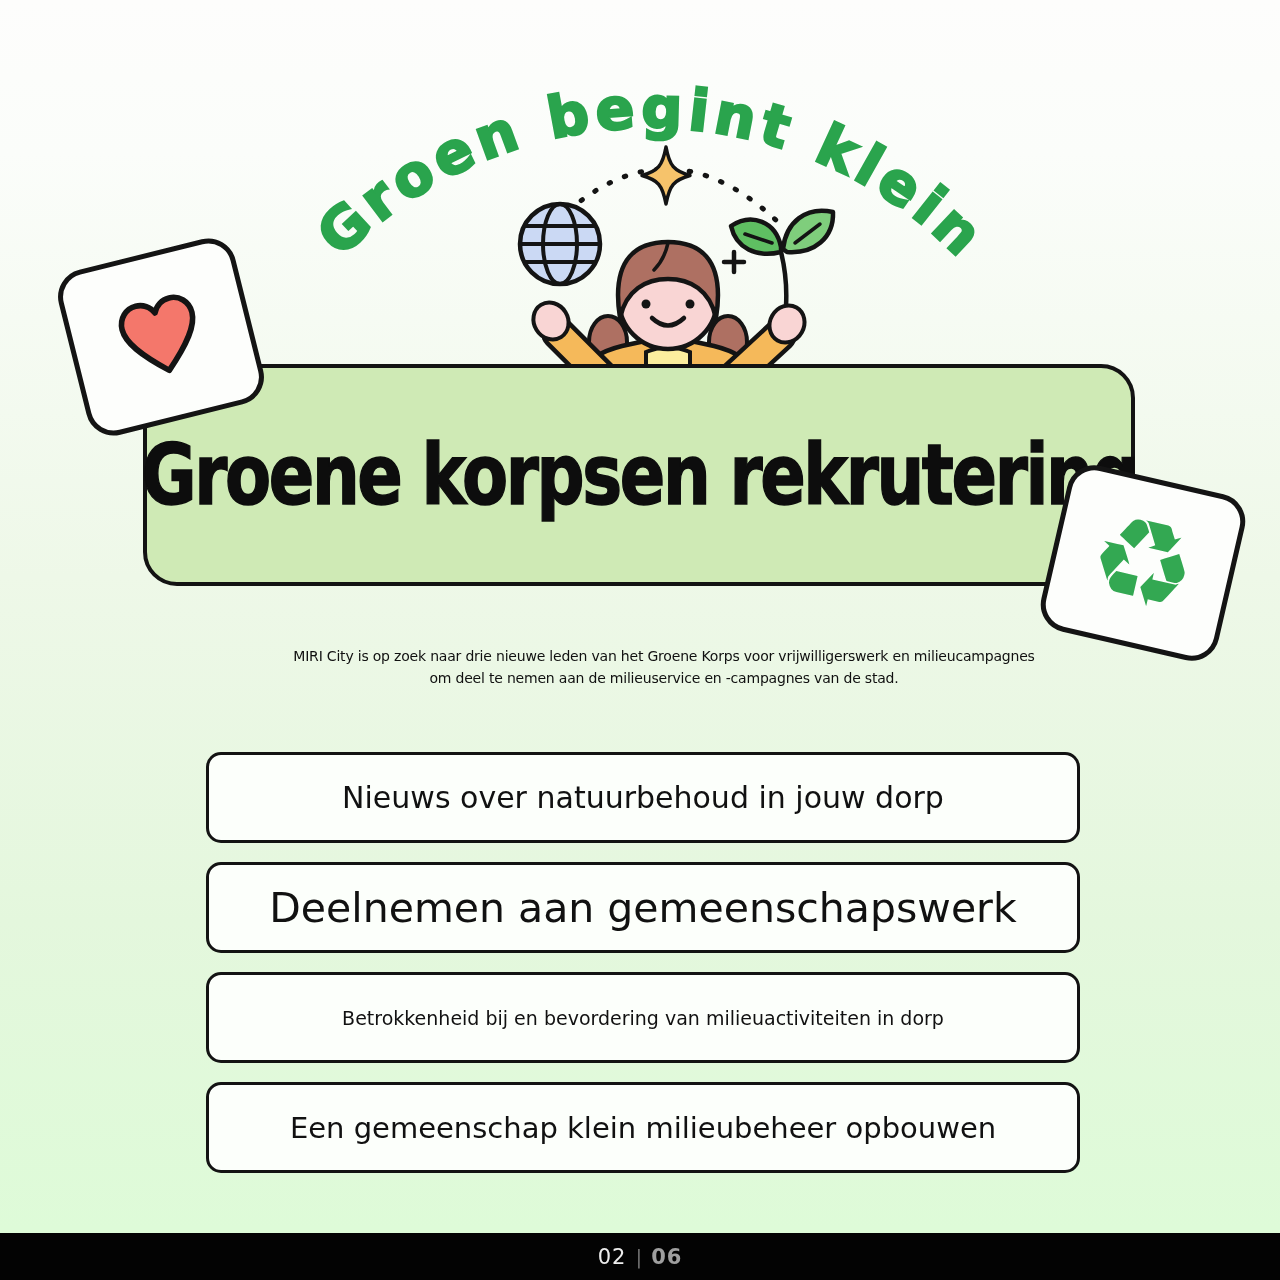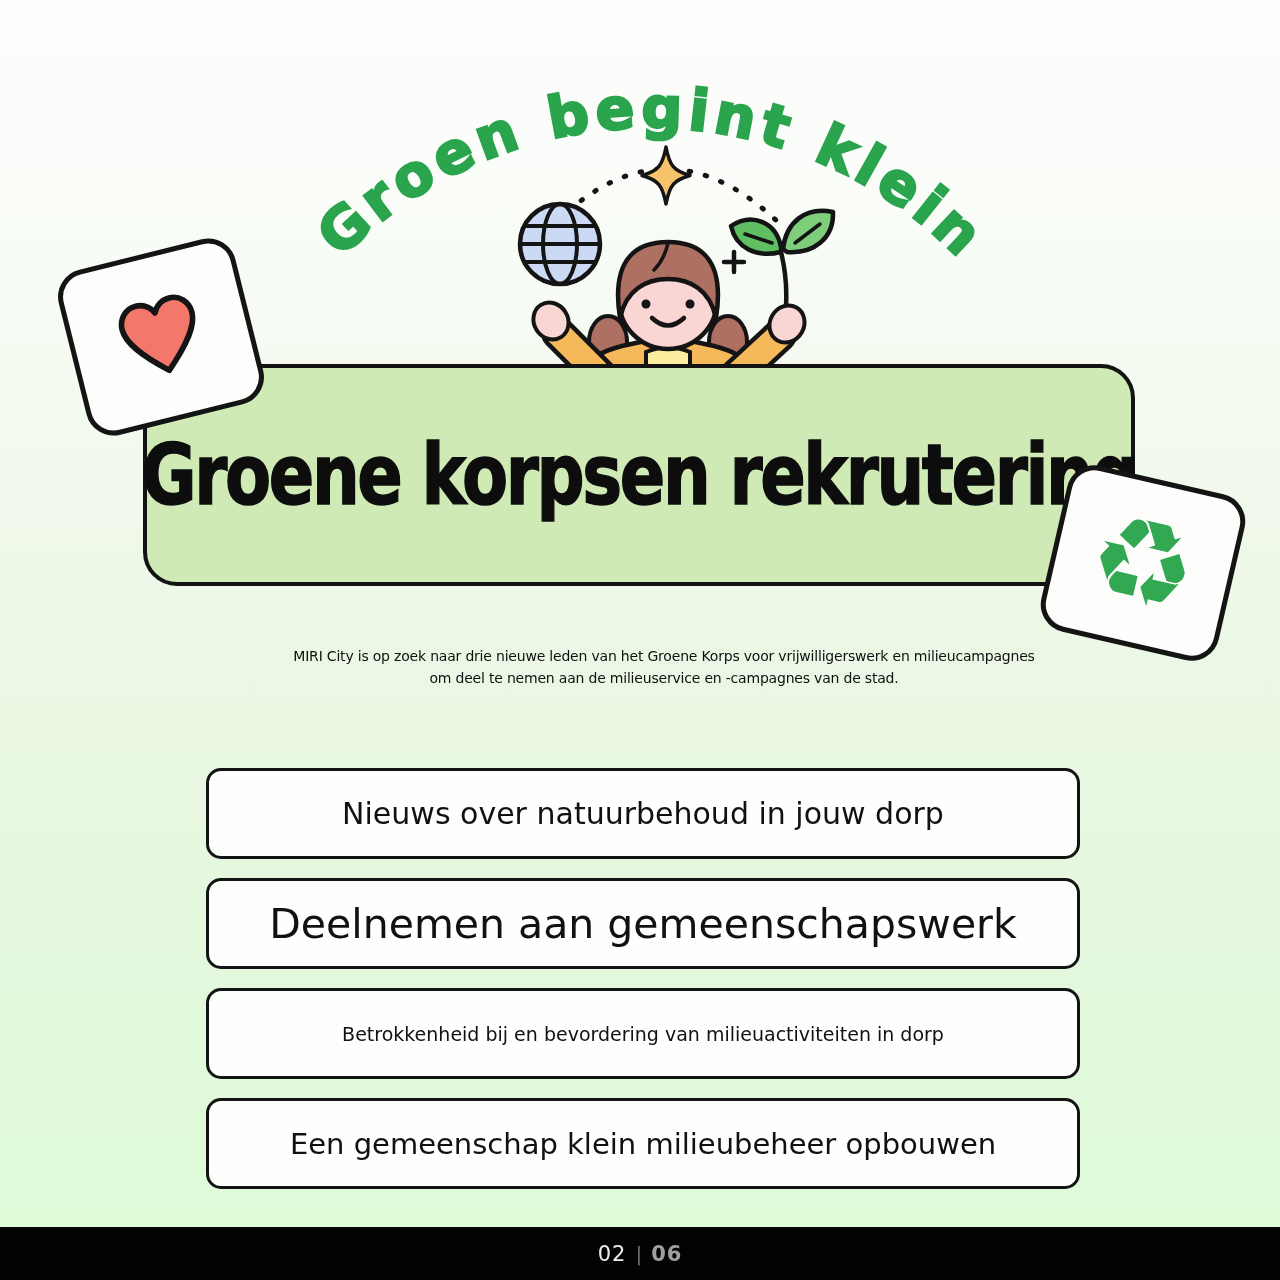--- a/index.html
+++ b/index.html
@@ -121,32 +121,31 @@
     width: 874px;
     height: 91px;
     margin-bottom: 19px;
     background: #fcfffb;
     border: 3px solid #131313;
     border-radius: 15px;
     display: flex;
     align-items: center;
     justify-content: center;
     color: #111111;
-    margin-top: 16px;
   }
   .list-item.size-0 { font-size: 30px; }
   .list-item.size-1 { font-size: 41px; }
   .list-item.size-2 { font-size: 19px; }
   .list-item.size-3 { font-size: 29px; }
 
   
   .footer {
     position: absolute;
     left: 0; bottom: 0;
-    width: 100%; height: 53px;
+    width: 100%; height: 47px;
     background: #030303;
     display: flex;
     align-items: center;
     justify-content: center;
     gap: 9px;
     z-index: 5;
   }
   .footer .current { color: #ededed; font-size: 21px; letter-spacing: 1px; }
   .footer .sep     { color: #6e6e6e; font-size: 20px; }
   .footer .total   { color: #9f9f9f; font-size: 21px; letter-spacing: 1px; font-weight: bold; }

